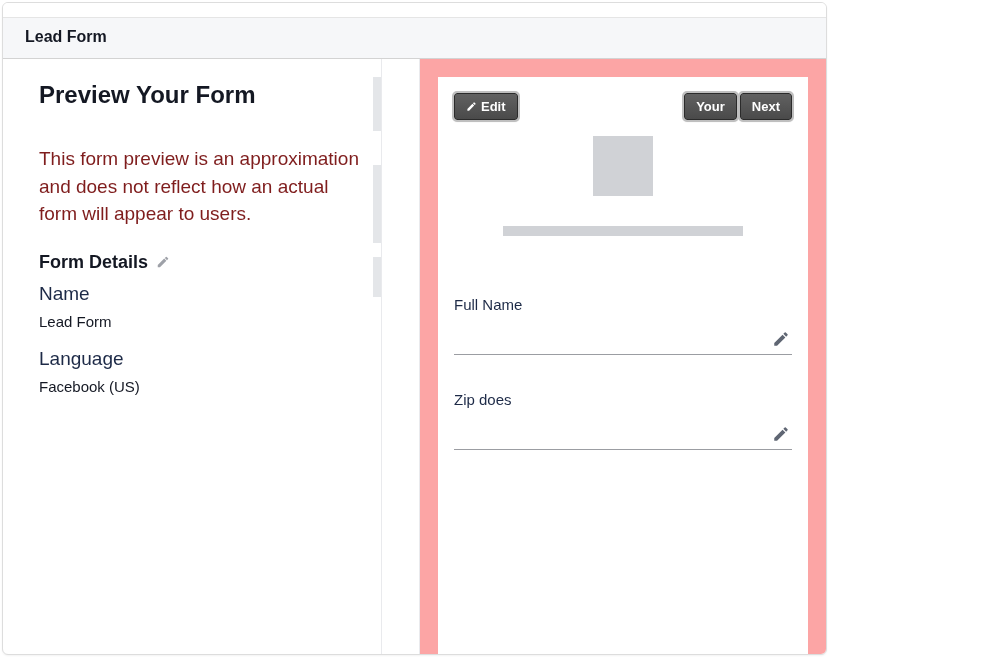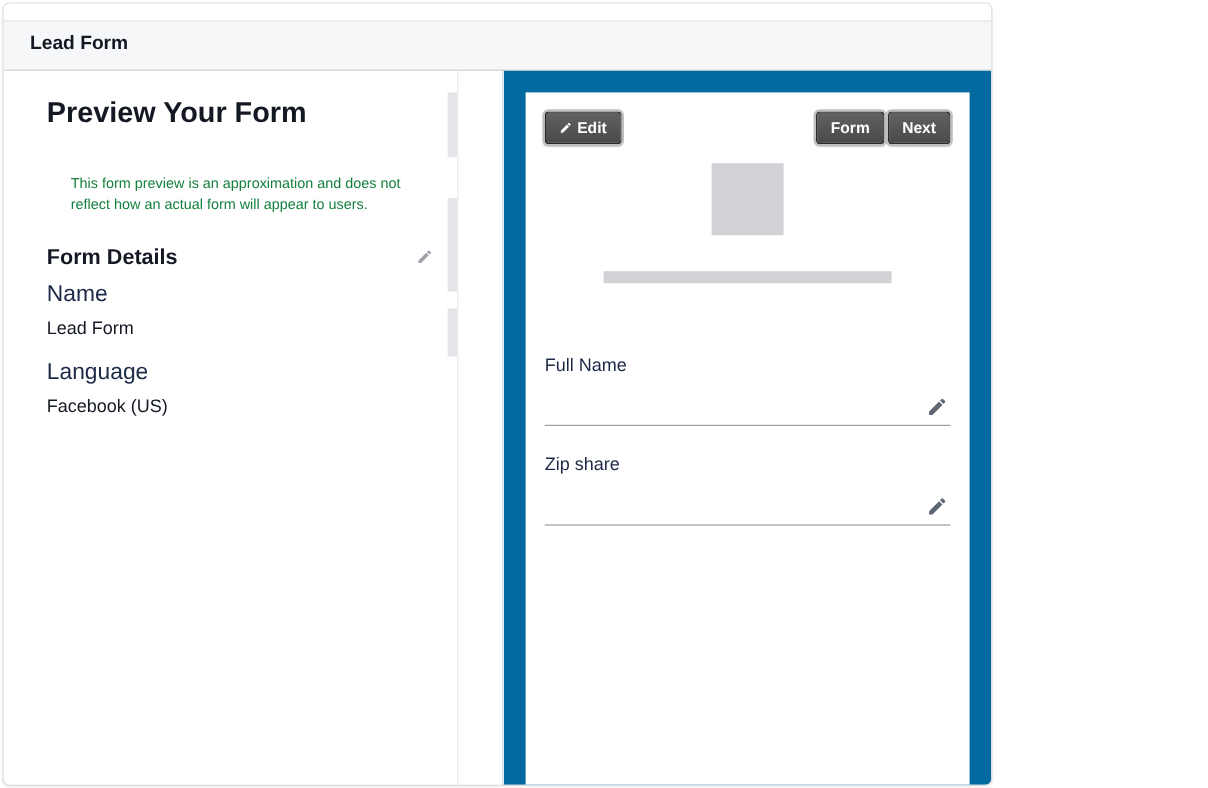--- a/index.html
+++ b/index.html
@@ -57,52 +57,50 @@
     .scroll-stub.a { top: 18px; height: 54px; }
     .scroll-stub.b { top: 106px; height: 78px; }
     .scroll-stub.c { top: 198px; height: 40px; }
     .preview-title {
       font-size: 24px;
       font-weight: bold;
       color: #141823;
       margin-bottom: 36px;
     }
     .preview-desc {
-      font-size: 12px;
+      font-size: 19px;
       line-height: 1.45;
-      color: #15803d;
+      color: #7f1d1d;
       margin-bottom: 24px;
-      margin-left: 20px;
     }
     .section-row {
       display: flex;
       align-items: center;
       gap: 8px;
-      justify-content: space-between;
     }
     .section-heading {
       font-size: 18px;
       font-weight: bold;
       color: #141823;
     }
     .field-label {
       font-size: 19px;
       color: #1d2a47;
       margin-top: 10px;
     }
     .field-value {
       font-size: 15px;
       color: #141823;
       font-weight: 500;
       margin-top: 8px;
       margin-bottom: 18px;
     }
     .right-panel {
       flex: 1;
-      background: #0369a1;
+      background: #fca5a5;
       position: relative;
       padding: 18px 18px 0 18px;
       border-left: 1px solid #e9eaed;
     }
     .phone-frame {
       background: #fff;
       width: 370px;
       margin: 0 auto;
       height: 100%;
       padding: 16px 16px 0 16px;
@@ -142,21 +140,21 @@
       background: #d0d2d6;
       margin: 0 auto 30px auto;
     }
     .name-line {
       width: 240px;
       height: 10px;
       background: #d0d2d6;
       margin: 0 auto 60px auto;
     }
     .preview-field {
-      margin-bottom: 24px;
+      margin-bottom: 36px;
     }
     .preview-field-label {
       color: #1d2a47;
       font-size: 15px;
       margin-bottom: 18px;
     }
     .preview-field-input {
       border-bottom: 1px solid #9b9da2;
       height: 24px;
       position: relative;
@@ -220,21 +218,21 @@
           <button class="btn">
             <span>
               <svg width="11" height="11" viewBox="0 0 24 24" fill="#fff">
                   <path d="M3 17.25V21h3.75L17.81 9.94l-3.75-3.75L3 17.25zM20.71 7.04a1 1 0 0 0 0-1.41l-2.34-2.34a1 1 0 0 0-1.41 0l-1.83 1.83 3.75 3.75 1.83-1.83z"></path>
                 </svg>
             </span>
             <span>Edit</span>
           </button>
           <div class="nav-btns">
             <button class="btn">
-              <span>Form</span>
+              <span>Your</span>
             </button>
             <button class="btn">
               <span>Next</span>
             </button>
           </div>
         </div>
 
         <div class="avatar-block"></div>
         <div class="name-line"></div>
 
@@ -243,21 +241,21 @@
           <div class="preview-field-input">
             <span class="pencil-right">
               <svg width="18" height="18" viewBox="0 0 24 24" fill="#5f6673">
                   <path d="M3 17.25V21h3.75L17.81 9.94l-3.75-3.75L3 17.25zM20.71 7.04a1 1 0 0 0 0-1.41l-2.34-2.34a1 1 0 0 0-1.41 0l-1.83 1.83 3.75 3.75 1.83-1.83z"></path>
                 </svg>
             </span>
           </div>
         </div>
 
         <div class="preview-field">
-          <div class="preview-field-label">Zip share</div>
+          <div class="preview-field-label">Zip does</div>
           <div class="preview-field-input">
             <span class="pencil-right">
               <svg width="18" height="18" viewBox="0 0 24 24" fill="#5f6673">
                   <path d="M3 17.25V21h3.75L17.81 9.94l-3.75-3.75L3 17.25zM20.71 7.04a1 1 0 0 0 0-1.41l-2.34-2.34a1 1 0 0 0-1.41 0l-1.83 1.83 3.75 3.75 1.83-1.83z"></path>
                 </svg>
             </span>
           </div>
         </div>
 
       </div>

